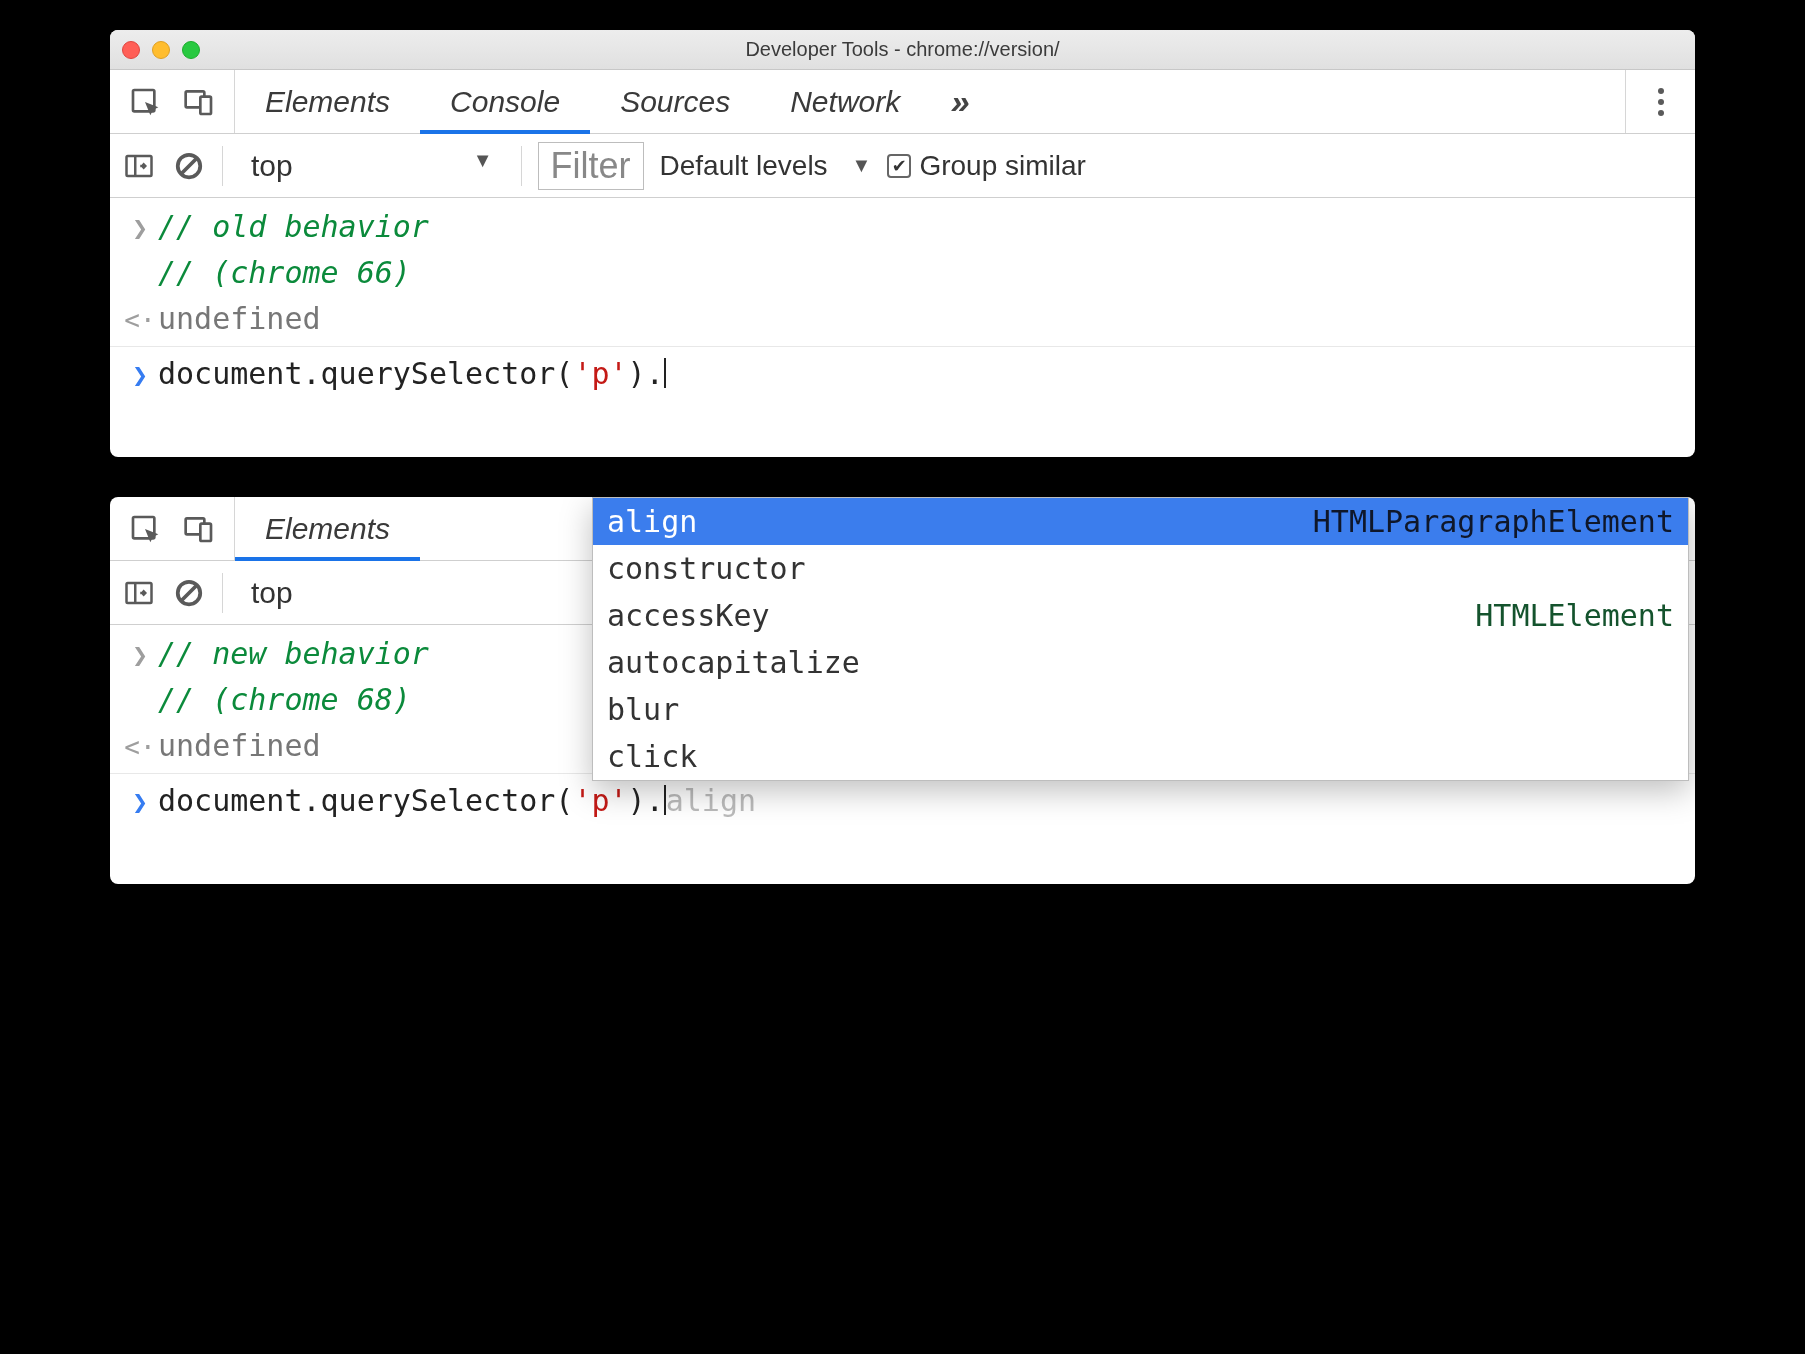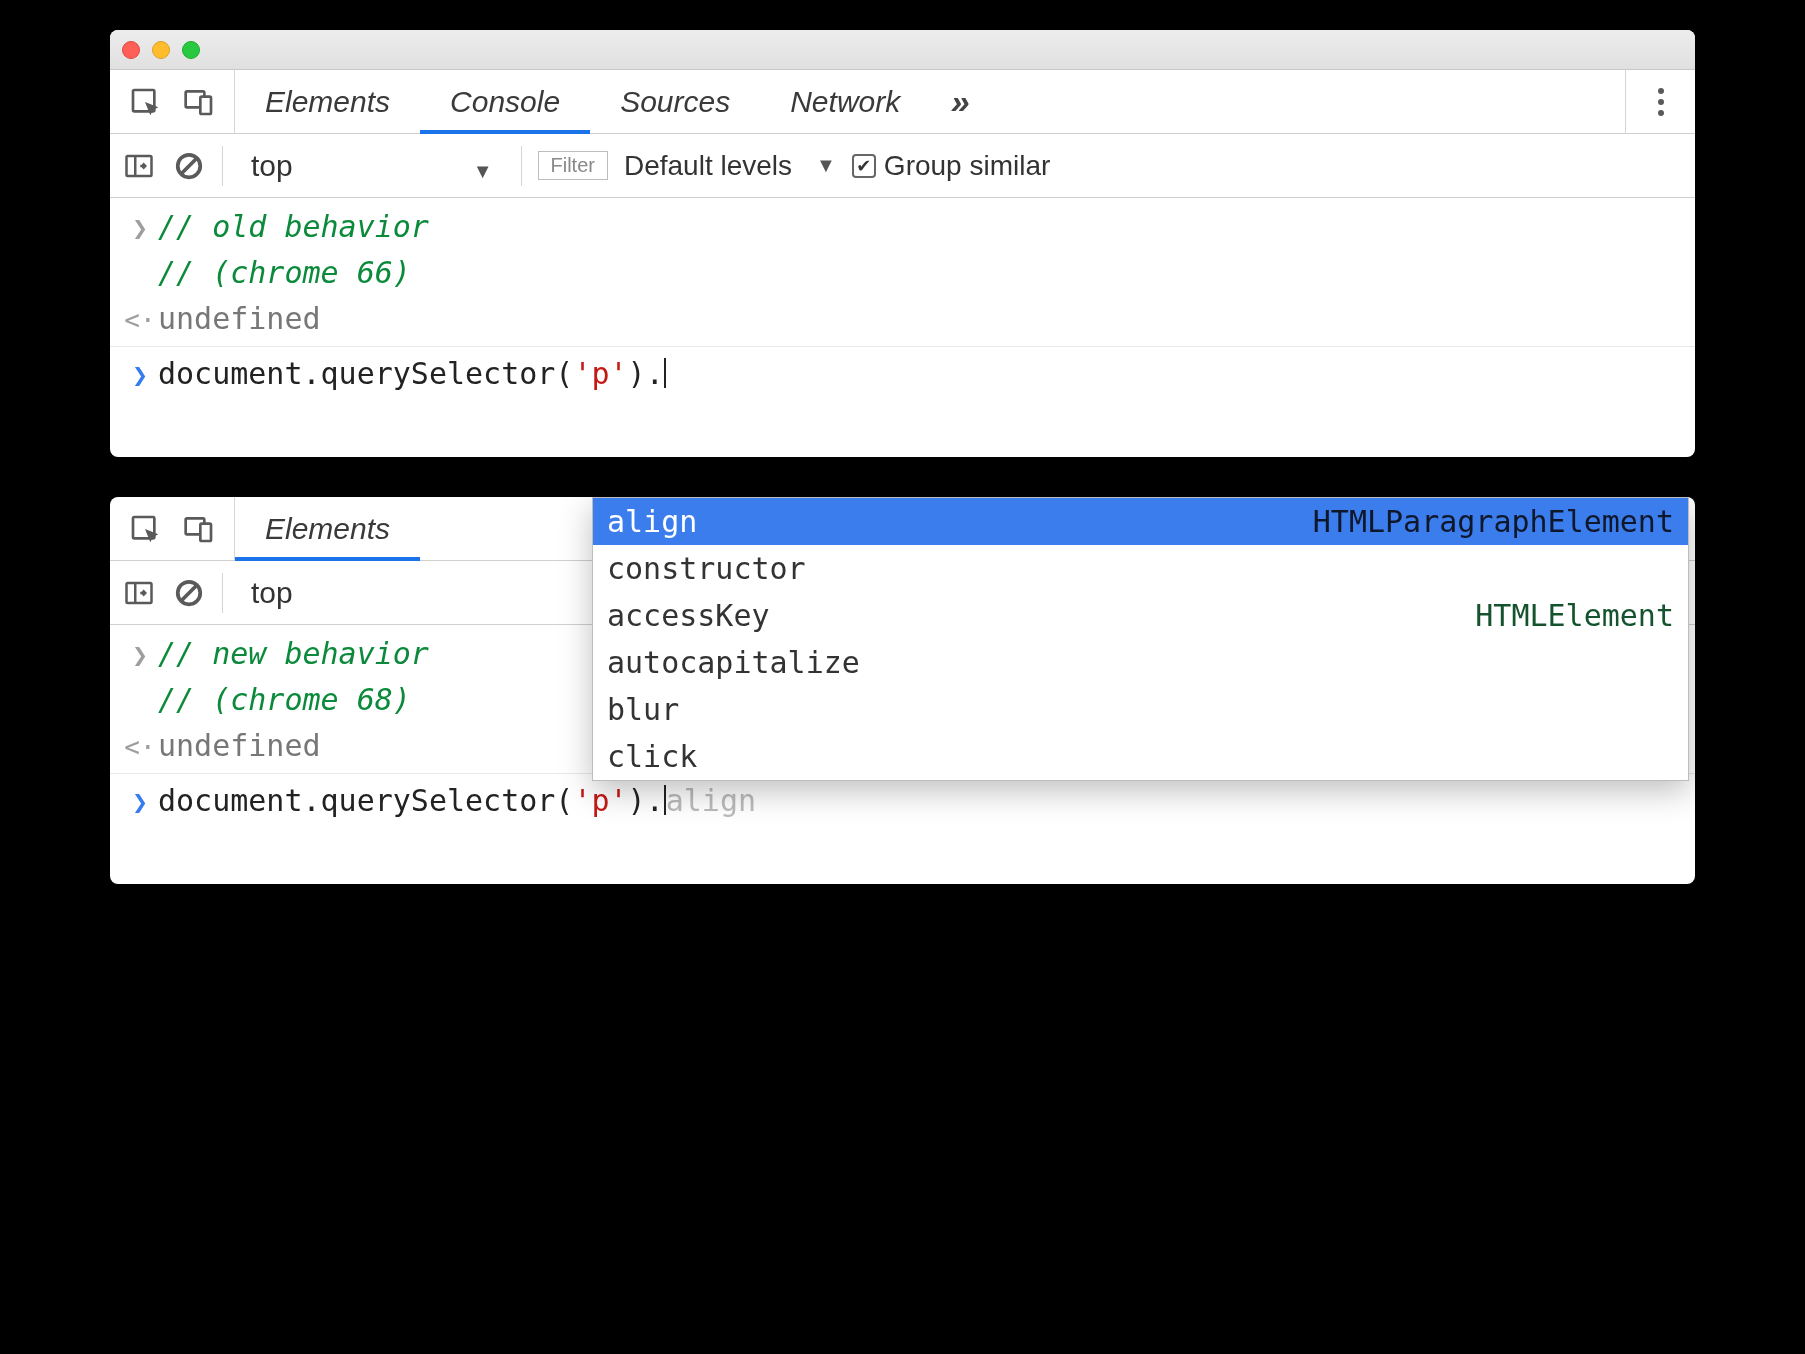--- a/index.html
+++ b/index.html
@@ -105,30 +105,30 @@
     display: flex;
     align-items: center;
     padding: 0 12px;
     gap: 16px;
     font-size: 28px;
     color: #333;
   }
   .filterbar .sep { width: 1px; height: 40px; background: #d6d6d6; }
   .context-select {
     display: flex;
-    align-items: flex-end;
+    align-items: flex-start;
     gap: 180px;
     padding: 0 12px;
     font-size: 30px;
   }
   .context-select .tri { font-size: 20px; color: #555; }
   .filter-input {
     border: 1px solid #bdbdbd;
     padding: 2px 12px;
-    font-size: 20px;
+    font-size: 36px;
     color: #888;
     background: #fff;
   }
   .levels { display: flex; align-items: center; gap: 24px; }
   .levels .tri { font-size: 20px; color: #555; }
   .checkbox-wrap { display: flex; align-items: center; gap: 8px; }
   .cb {
     width: 24px; height: 24px;
     border: 2px solid #666; border-radius: 4px;
     display: inline-flex; align-items: center; justify-content: center;
@@ -197,20 +197,21 @@
 </head>
 <body>
 
 <div class="window">
   <div class="titlebar">
     <div class="traffic">
       <div class="tl red"></div>
       <div class="tl yellow"></div>
       <div class="tl green"></div>
     </div>
+    <div class="title">Developer Tools - chrome://version/</div>
   </div>
 
   <div class="toolbar">
     <div class="tool-group">
       <span class="icon">
         <svg width="32" height="32" viewBox="0 0 24 24" fill="none" stroke="#5a5a5a" stroke-width="2">
             <rect x="3" y="3" width="16" height="16" rx="1"></rect>
             <path d="M12 12 L22 16 L18 18 L16 22 Z" fill="#5a5a5a" stroke="none"></path>
           </svg>
       </span>

